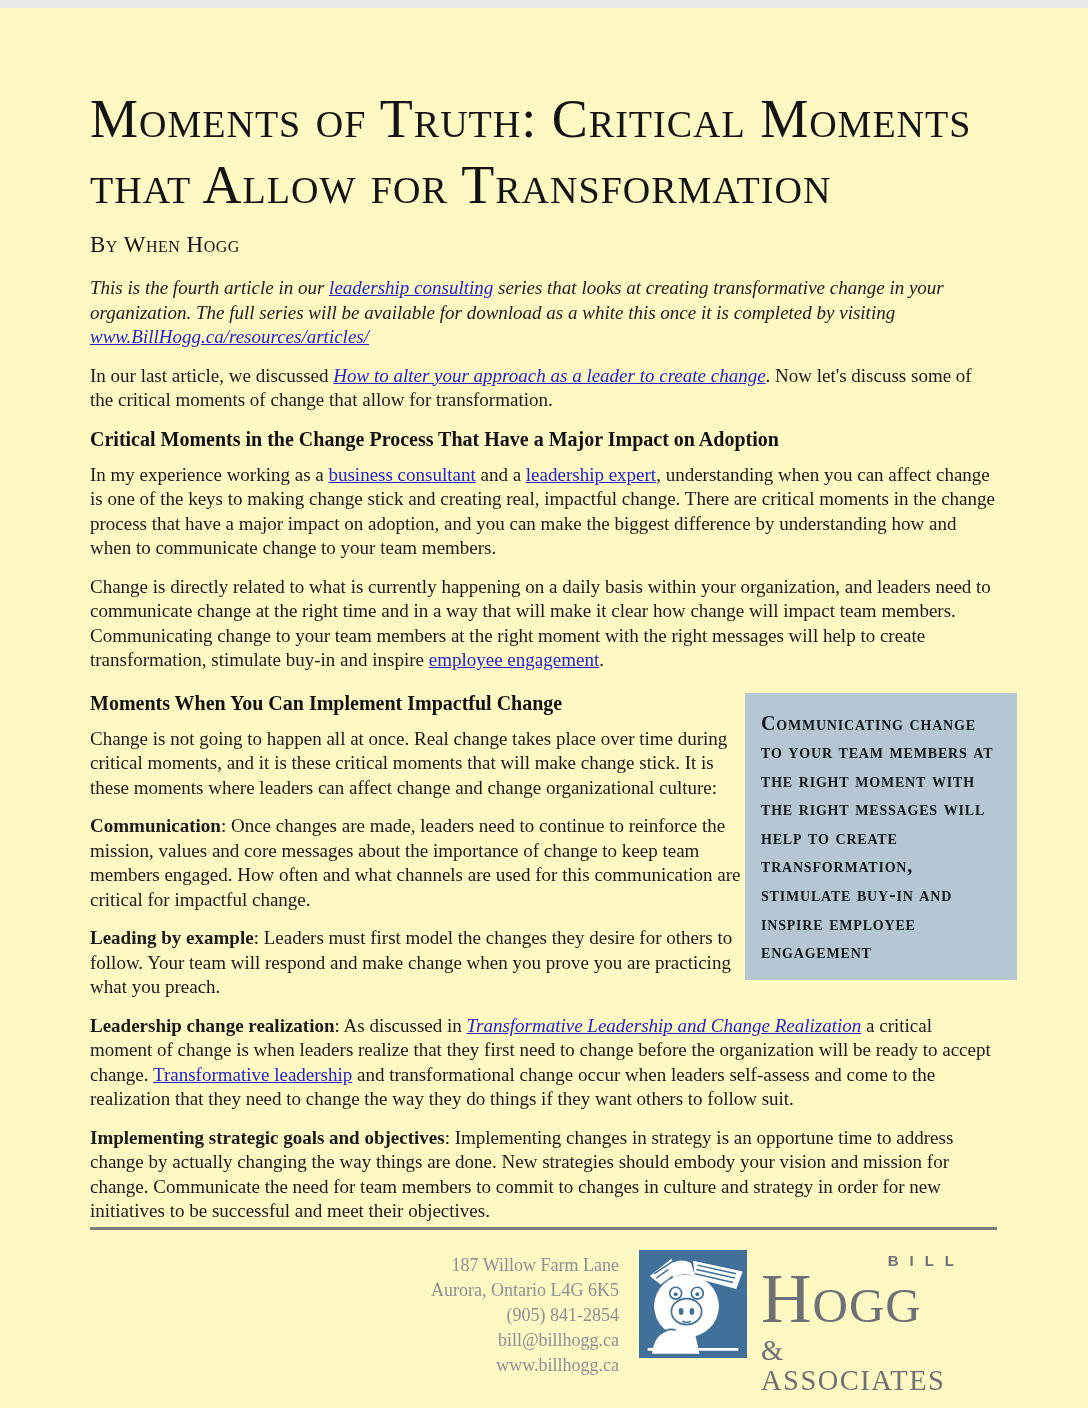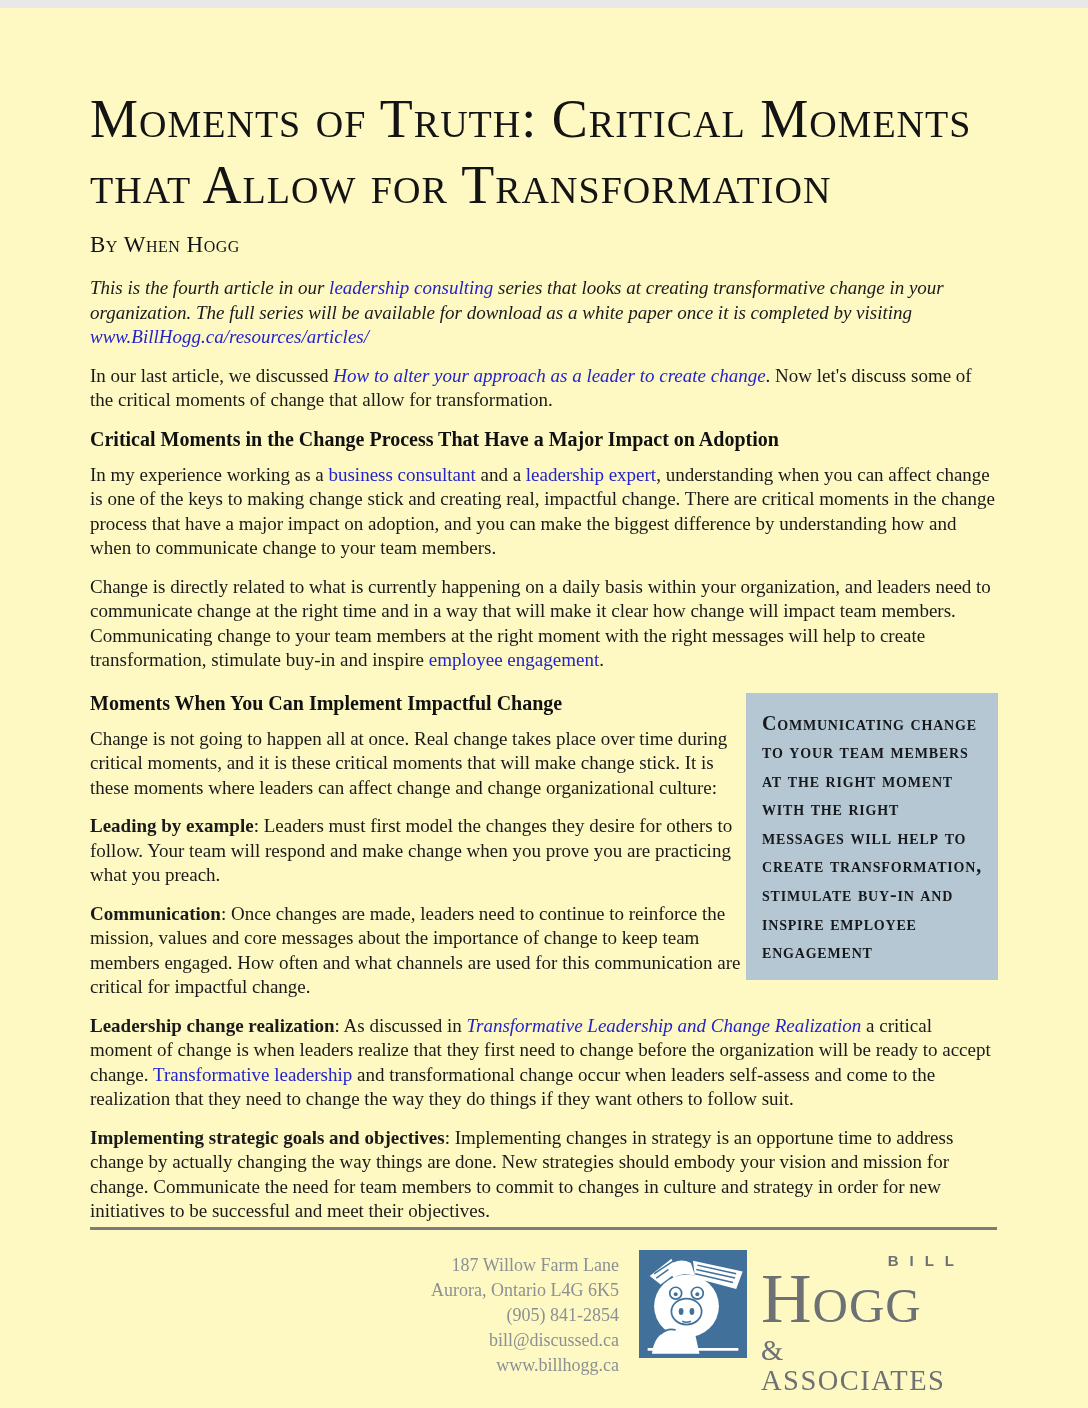--- a/index.html
+++ b/index.html
@@ -15,28 +15,28 @@
   }
   .byline{
     font-variant:small-caps;font-size:23px;margin:14px 0 18px 0;color:#141414;
     letter-spacing:0.5px;
   }
   p{font-size:19px;line-height:24.5px;margin:0 0 14px 0;}
   .intro{font-style:italic;}
   h3{font-size:20px;line-height:24px;margin:4px 0 12px 0;font-weight:700;color:#111;}
   .seg-b{font-weight:700;}
   .seg-i{}
-  a.seg-l, a.seg-il{color:var(--link,#2323cb);cursor:pointer;}
+  a.seg-l, a.seg-il{color:var(--link,#2323cb);text-decoration:underline;cursor:pointer;}
   a.seg-il{font-style:italic;}
   .two-col{display:flex;align-items:flex-start;}
   .col-left{width:655px;flex:0 0 655px;}
   .col-right{flex:1;display:flex;justify-content:flex-end;}
   .pullquote{
     background:var(--pullquote-bg,#b4c7d3);
-    width:252px;box-sizing:border-box;
+    width:272px;box-sizing:border-box;
     padding:16px 16px 14px 16px;
     font-variant:small-caps;font-weight:700;font-size:20px;line-height:28.6px;
     letter-spacing:0.8px;color:#16181c;
     margin-top:6px;
   }
   .rule{position:absolute;left:90px;right:91px;top:1219px;height:3px;background:#7d7d7d;}
   .footer{
     position:absolute;top:1242px;right:121px;
     display:flex;align-items:flex-start;
   }
@@ -64,55 +64,55 @@
 <div class="page">
   <div class="content">
 
     <h1 class="title">
       <span>Moments of Truth: Critical Moments</span><br>
       <span>that Allow for Transformation</span>
     </h1>
 
     <div class="byline">By When Hogg</div>
 
-    <p class="intro"><span class="seg-i">This is the fourth article in our </span><a class="seg-il">leadership consulting</a><span class="seg-i"> series that looks at creating transformative change in your organization. The full series will be available for download as a white paper once it is completed by visiting </span><a class="seg-il">www.BillHogg.ca/resources/articles/</a></p>
+    <p class="intro"><span class="seg-i">This is the fourth article in our </span><a class="seg-il">leadership consulting</a><span class="seg-i"> series that looks at creating transformative change in your organization. The full series will be available for download as a white this once it is completed by visiting </span><a class="seg-il">www.BillHogg.ca/resources/articles/</a></p>
 
     <p><span>In our last article, we discussed </span><a class="seg-il">How to alter your approach as a leader to create change</a><span>. Now let's discuss some of the critical moments of change that allow for transformation.</span></p>
 
     <h3>Critical Moments in the Change Process That Have a Major Impact on Adoption</h3>
 
     <p><span>In my experience working as a </span><a class="seg-l">business consultant</a><span> and a </span><a class="seg-l">leadership expert</a><span>, understanding when you can affect change is one of the keys to making change stick and creating real, impactful change. There are critical moments in the change process that have a major impact on adoption, and you can make the biggest difference by understanding how and when to communicate change to your team members.</span></p>
 
     <p><span>Change is directly related to what is currently happening on a daily basis within your organization, and leaders need to communicate change at the right time and in a way that will make it clear how change will impact team members. Communicating change to your team members at the right moment with the right messages will help to create transformation, stimulate buy-in and inspire </span><a class="seg-l">employee engagement</a><span>.</span></p>
 
     <div class="two-col">
       <div class="col-left">
         <h3>Moments When You Can Implement Impactful Change</h3>
         <p><span>Change is not going to happen all at once. Real change takes place over time during critical moments, and it is these critical moments that will make change stick. It is these moments where leaders can affect change and change organizational culture:</span></p>
+        <p><span class="seg-b">Communication</span><span>: Once changes are made, leaders need to continue to reinforce the mission, values and core messages about the importance of change to keep team members engaged. How often and what channels are used for this communication are critical for impactful change.</span></p>
         <p><span class="seg-b">Leading by example</span><span>: Leaders must first model the changes they desire for others to follow. Your team will respond and make change when you prove you are practicing what you preach.</span></p>
-        <p><span class="seg-b">Communication</span><span>: Once changes are made, leaders need to continue to reinforce the mission, values and core messages about the importance of change to keep team members engaged. How often and what channels are used for this communication are critical for impactful change.</span></p>
       </div>
       <div class="col-right">
         <div class="pullquote">Communicating change to your team members at the right moment with the right messages will help to create transformation, stimulate buy-in and inspire employee engagement</div>
       </div>
     </div>
 
     <p><span class="seg-b">Leadership change realization</span><span>: As discussed in </span><a class="seg-il">Transformative Leadership and Change Realization</a><span> a critical moment of change is when leaders realize that they first need to change before the organization will be ready to accept change. </span><a class="seg-l">Transformative leadership</a><span> and transformational change occur when leaders self-assess and come to the realization that they need to change the way they do things if they want others to follow suit.</span></p>
 
     <p><span class="seg-b">Implementing strategic goals and objectives</span><span>: Implementing changes in strategy is an opportune time to address change by actually changing the way things are done. New strategies should embody your vision and mission for change. Communicate the need for team members to commit to changes in culture and strategy in order for new initiatives to be successful and meet their objectives.</span></p>
   </div>
 
   <div class="rule"></div>
 
   <div class="footer">
     <div class="address">
       <span>187 Willow Farm Lane</span><br>
       <span>Aurora, Ontario L4G 6K5</span><br>
       <span>(905) 841-2854</span><br>
-      <span>bill@discussed.ca</span><br>
+      <span>bill@billhogg.ca</span><br>
       <span>www.billhogg.ca</span>
     </div>
     <div class="logo">
       <svg class="logo-square" viewBox="0 0 100 100" xmlns="http://www.w3.org/2000/svg">
         <rect width="100" height="100" fill="#41719b"></rect>
 
         <path d="M50 10 L96 20 L90 36 L52 26 Z" fill="#ffffff"></path>
         <path d="M54 14 L90 22 M53 18 L89 26 M52 22 L87 30" stroke="#41719b" stroke-width="1.4" fill="none"></path>
 
         <path d="M10 24 L30 8 L36 20 L20 32 Z" fill="#ffffff"></path>

